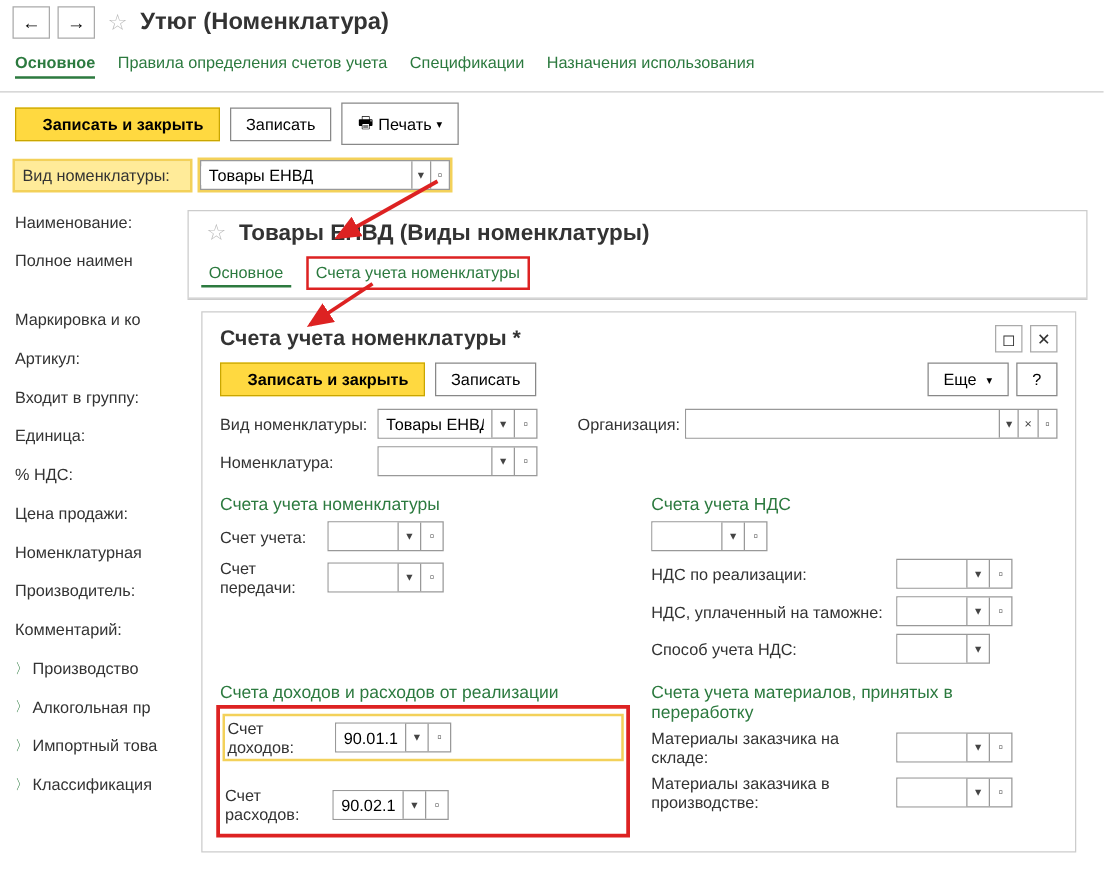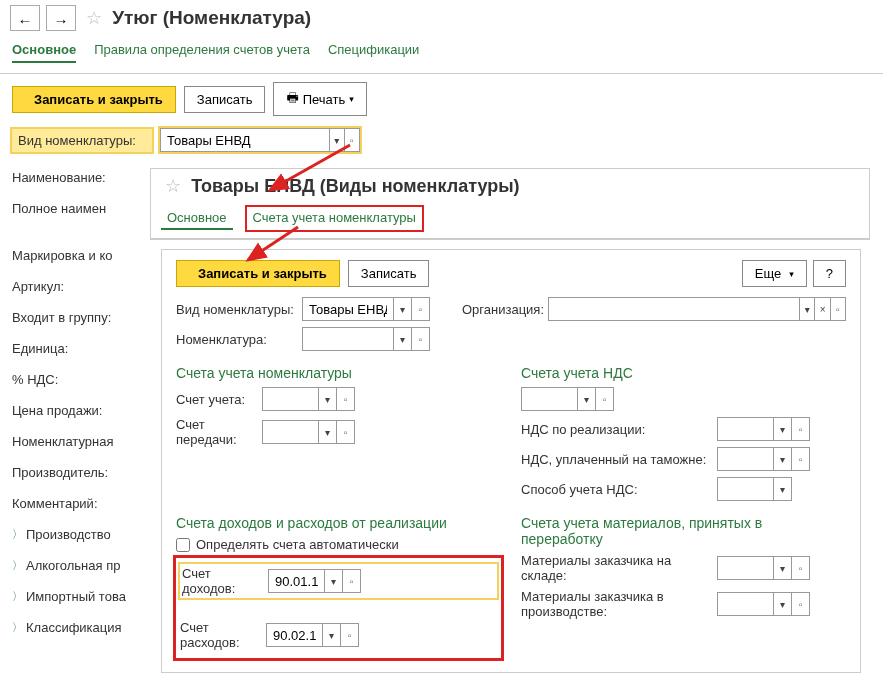--- a/index.html
+++ b/index.html
@@ -70,20 +70,21 @@
   <button class="nav-btn">←</button>
   <button class="nav-btn">→</button>
   <span class="star">☆</span>
   <span class="page-title">Утюг (Номенклатура)</span>
 </div>
 
 <div class="tabs">
   <span class="tab active">Основное</span>
   <span class="tab">Правила определения счетов учета</span>
   <span class="tab">Спецификации</span>
+  <span class="tab">Назначения использования</span>
 </div>
 
 <div class="toolbar">
   <button class="btn btn-primary">Записать и закрыть</button>
   <button class="btn">Записать</button>
   <button class="btn">
       <span>🖶</span>
       <span>Печать</span>
       <span style="font-size:9px">▾</span>
     </button>
@@ -133,20 +134,27 @@
   <div class="sub-header">
     <span class="star">☆</span>
     <span class="sub-title">Товары ЕНВД (Виды номенклатуры)</span>
   </div>
   <div class="sub-tabs">
     <span class="sub-tab active">Основное</span>
     <span class="sub-tab hl">Счета учета номенклатуры</span>
   </div>
 
   <div class="inner-window">
+    <div class="inner-top">
+      <span class="inner-title">Счета учета номенклатуры *</span>
+      <div class="inner-topbtns">
+        <span class="icon-btn">◻</span>
+        <span class="icon-btn">✕</span>
+      </div>
+    </div>
     <div class="inner-toolbar">
       <div class="inner-left-btns">
         <button class="btn btn-primary">Записать и закрыть</button>
         <button class="btn">Записать</button>
       </div>
       <div class="inner-right-btns">
         <button class="btn">
             <span>Еще</span>
             <span style="font-size:9px;margin-left:4px">▾</span>
           </button>
@@ -229,24 +237,20 @@
               <input style="">
               <span class="sel-btn">▾</span>
             </div>
           </div>
       </div>
     </div>
 
     <div class="two-col">
       <div class="col">
         <div class="section-title">Счета доходов и расходов от реализации</div>
-        <div class="chk">
-            <input type="checkbox" style="">
-            <label>Определять счета автоматически</label>
-          </div>
         <div class="hl-red">
           <div class="field-row hl-yellow" style="margin-bottom:22px">
             <label class="narrow">Счет доходов:</label>
             <div class="sel-grp">
                 <input value="90.01.1" style="">
                 <span class="sel-btn">▾</span>
                 <span class="sel-btn">▫</span>
               </div>
           </div>
           <div class="field-row">

